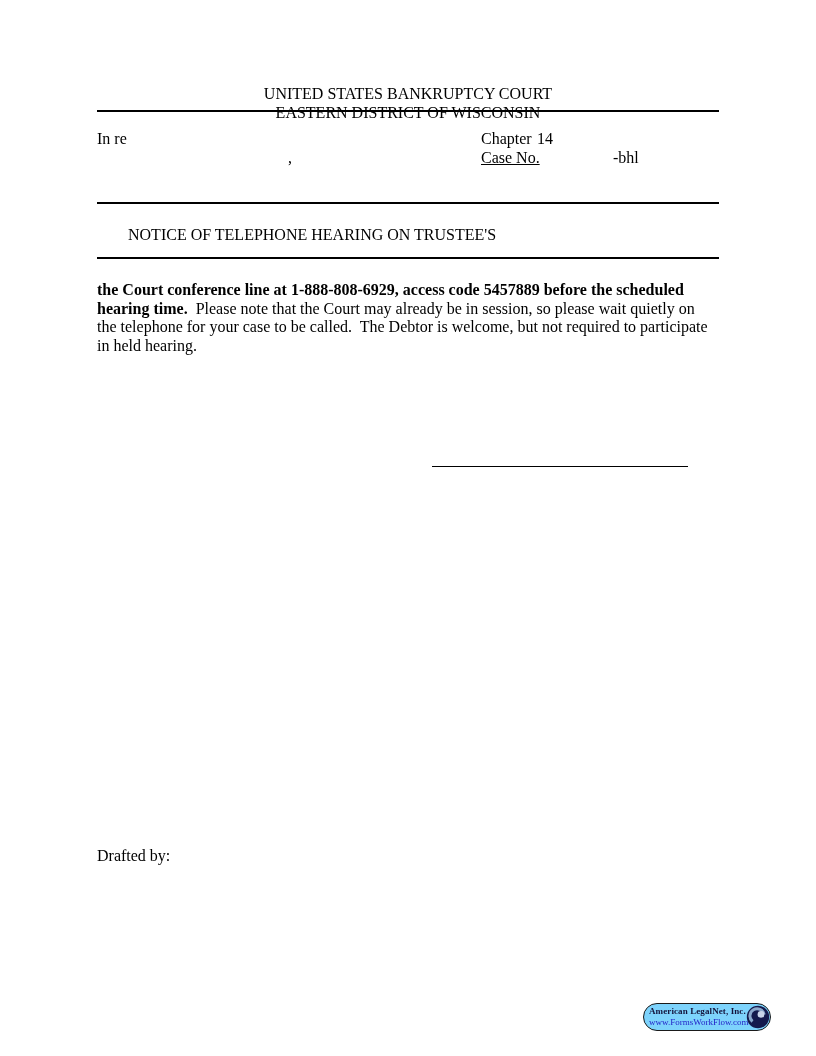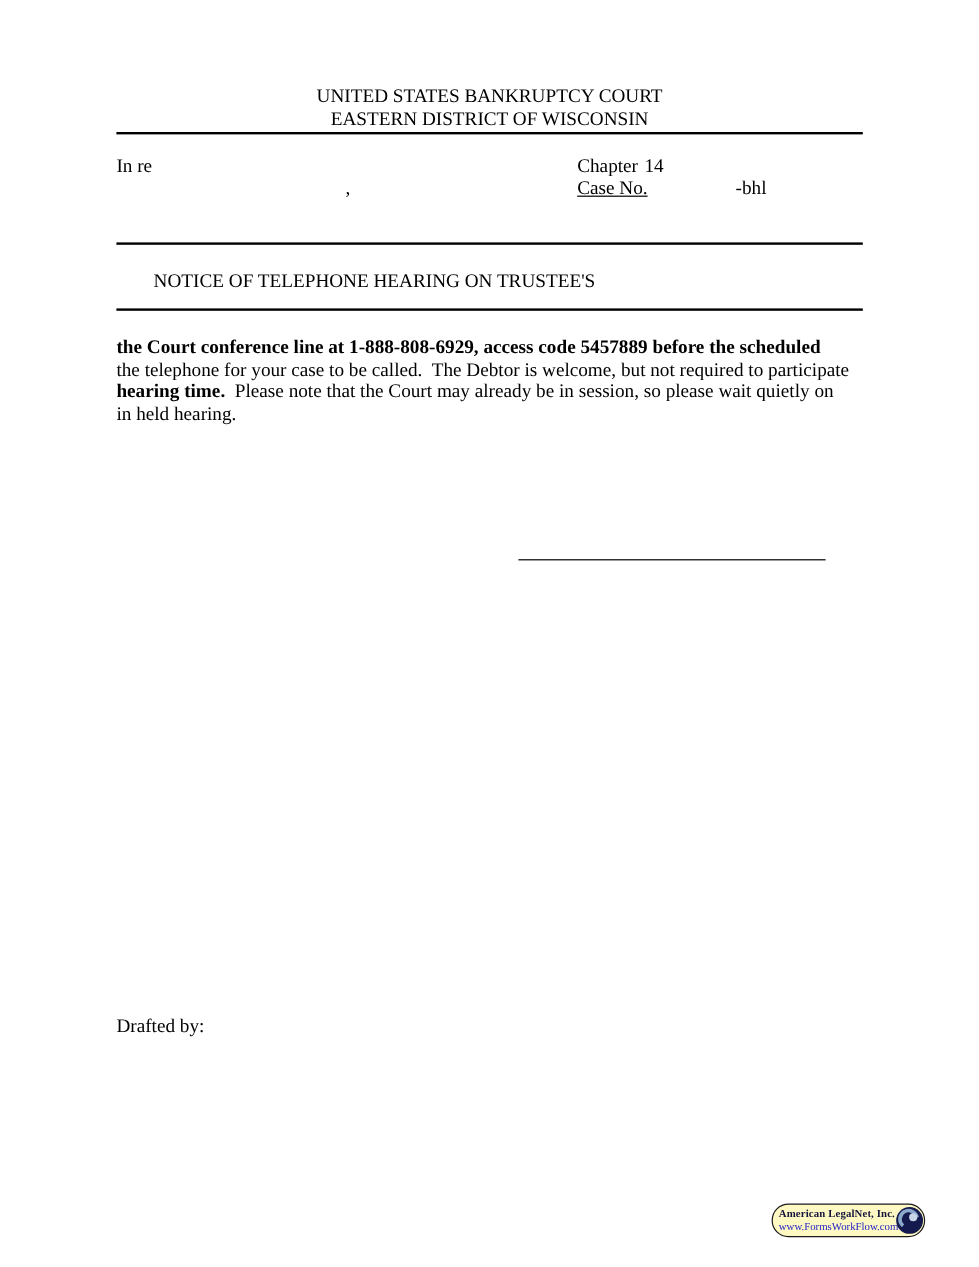--- a/index.html
+++ b/index.html
@@ -8,36 +8,36 @@
     width:816px;height:1056px;
     margin:0 auto;
     background:#ffffff;
     color:#000000;
     font-family:"Liberation Serif","DejaVu Serif",serif;
     font-size:16px;
     overflow:hidden;
   }
   .abs{position:absolute;}
   .rule{position:absolute;left:97px;width:622px;height:2px;background:#000;}
-  .title-block{position:absolute;top:71px;left:0;width:816px;text-align:center;}
+  .title-block{position:absolute;top:84px;left:0;width:816px;text-align:center;}
   .title-block div{line-height:19px;}
   .caseline{line-height:19px;white-space:nowrap;}
   .notice-heading{position:absolute;left:128px;top:225px;line-height:19px;white-space:nowrap;}
   .body-block{position:absolute;left:97px;top:281px;width:624px;}
   .bline{position:relative;line-height:18.7px;height:18.7px;white-space:pre;}
   .bline .b{font-weight:bold;}
   .bline .tu{border-bottom:1.6px solid #000;padding-right:4px;}
   .sp{display:inline-block;height:0;}
   .spu{border-bottom:1.6px solid #000;vertical-align:-4px;}
   .sig-line{position:absolute;left:432px;top:466px;width:256px;height:0;border-top:1.6px solid #000;}
   .drafted{position:absolute;left:97px;top:846px;line-height:19px;}
   .badge{
     position:absolute;left:643px;top:1003px;width:128px;height:28px;
     box-sizing:border-box;border:1.6px solid #1a1a1a;border-radius:14px;
-    background:#fef9c3;display:flex;align-items:center;padding:1px 2px 1px 5px;
+    background:#7dd3fc;display:flex;align-items:center;padding:1px 2px 1px 5px;
   }
   .badge-text{display:flex;flex-direction:column;justify-content:center;width:98px;}
   .badge-company{font-size:9px;font-weight:bold;color:#14143c;line-height:11px;white-space:nowrap;letter-spacing:0.1px;}
   .badge-url{font-size:9px;color:#2323c8;line-height:11px;white-space:nowrap;cursor:pointer;}
   .badge-logo{width:24px;height:24px;flex:0 0 auto;margin-left:-1px;}
 </style>
 </head>
 <body>
 
 <div class="page">
@@ -54,22 +54,22 @@
   <div class="abs caseline" style="left:288px;top:148px;">,</div>
   <div class="abs caseline" style="left:481px;top:148px;text-decoration:underline;">Case No.</div>
   <div class="abs caseline" style="left:613px;top:148px;">-bhl</div>
   <div class="rule" style="top:202px;"></div>
 
   <div class="notice-heading">NOTICE OF TELEPHONE HEARING ON TRUSTEE'S</div>
   <div class="rule" style="top:257px;"></div>
 
   <div class="body-block">
       <div class="bline"><span class="b">the Court conference line at 1-888-808-6929, access code 5457889 before the scheduled</span></div>
+      <div class="bline"><span class="b">hearing time.</span><span>&nbsp; Please note that the Court may already be in session, so please wait quietly on</span></div>
       <div class="bline"><span>the telephone for your case to be called.&nbsp; The Debtor is welcome, but not required to participate</span></div>
-      <div class="bline"><span class="b">hearing time.</span><span>&nbsp; Please note that the Court may already be in session, so please wait quietly on</span></div>
       <div class="bline"><span>in held hearing.</span></div>
     </div>
 
   <div class="sig-line"></div>
 
   <div class="drafted">Drafted by:</div>
 
   <div class="badge">
     <div class="badge-text">
       <span class="badge-company">American LegalNet, Inc.</span>

